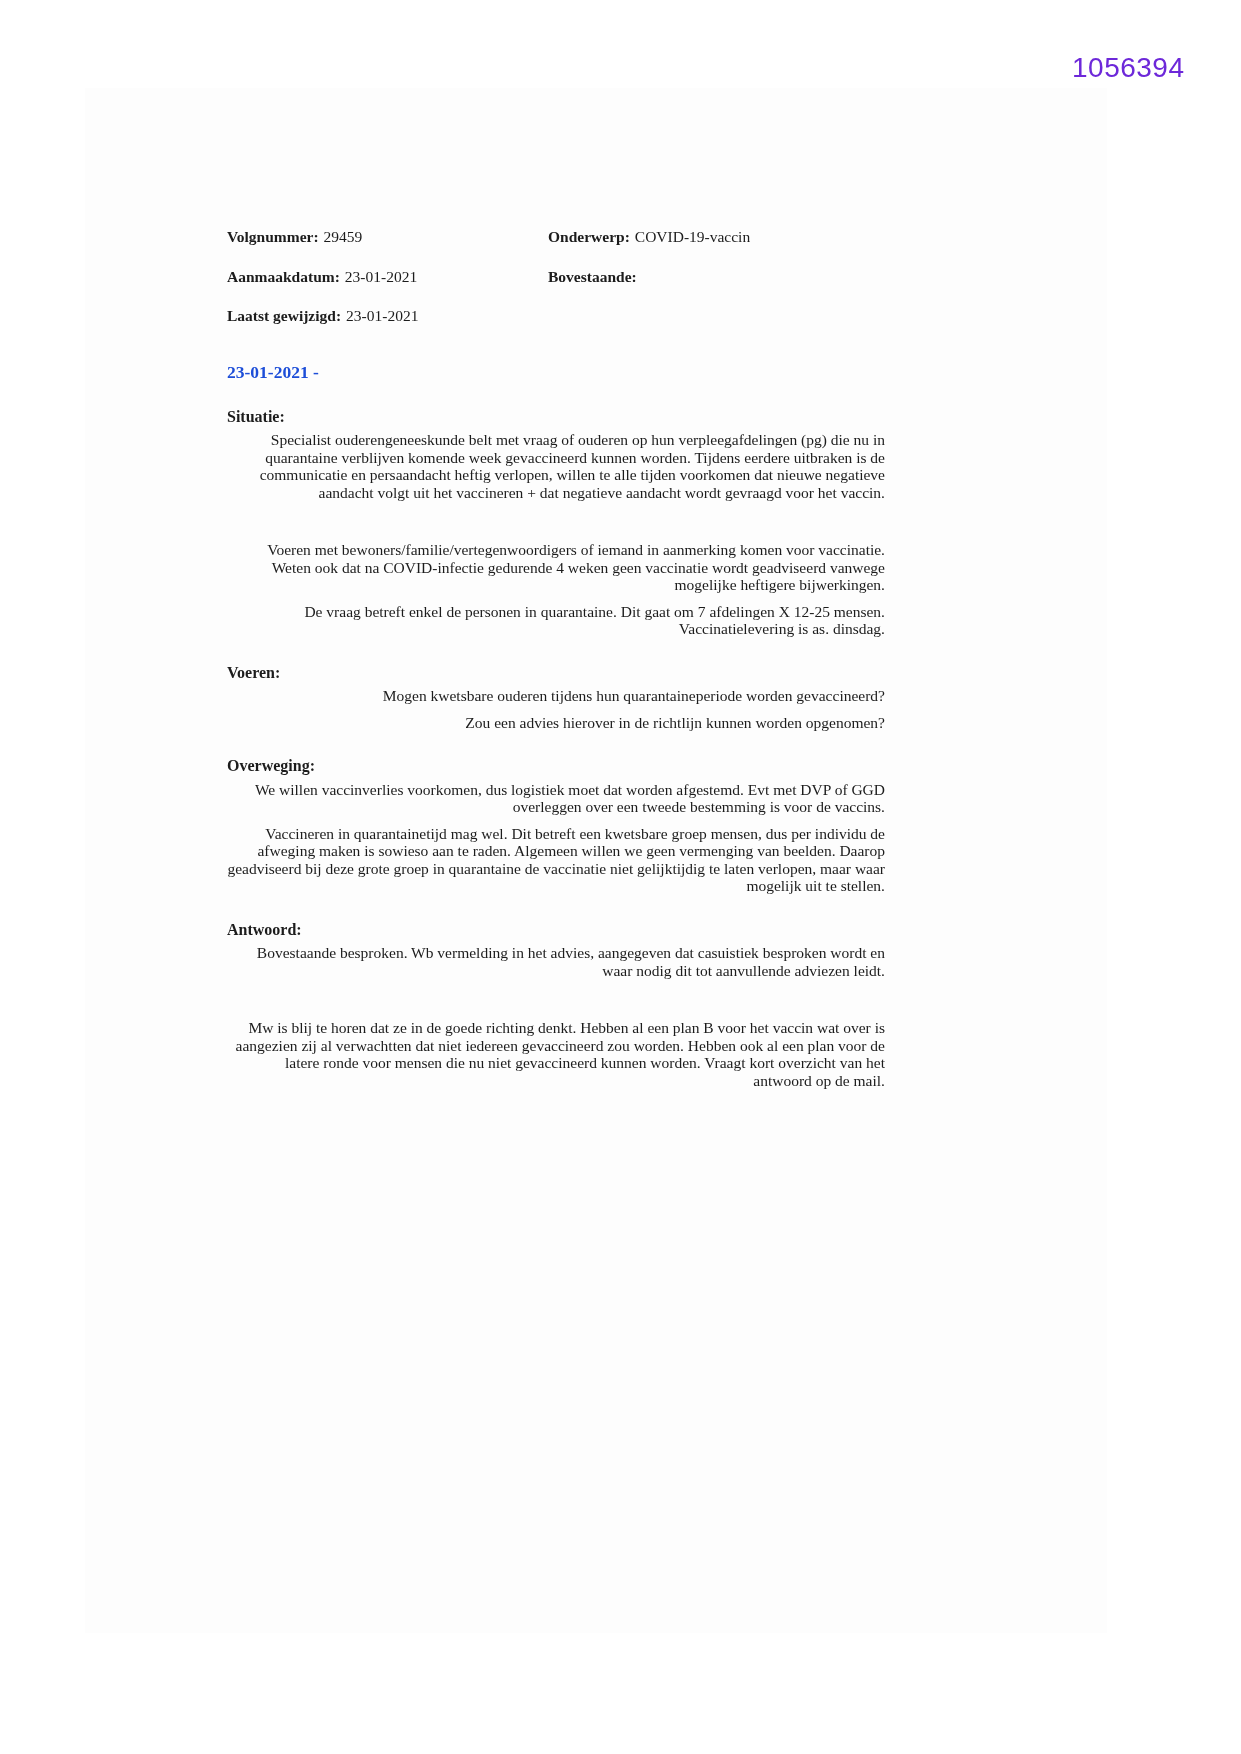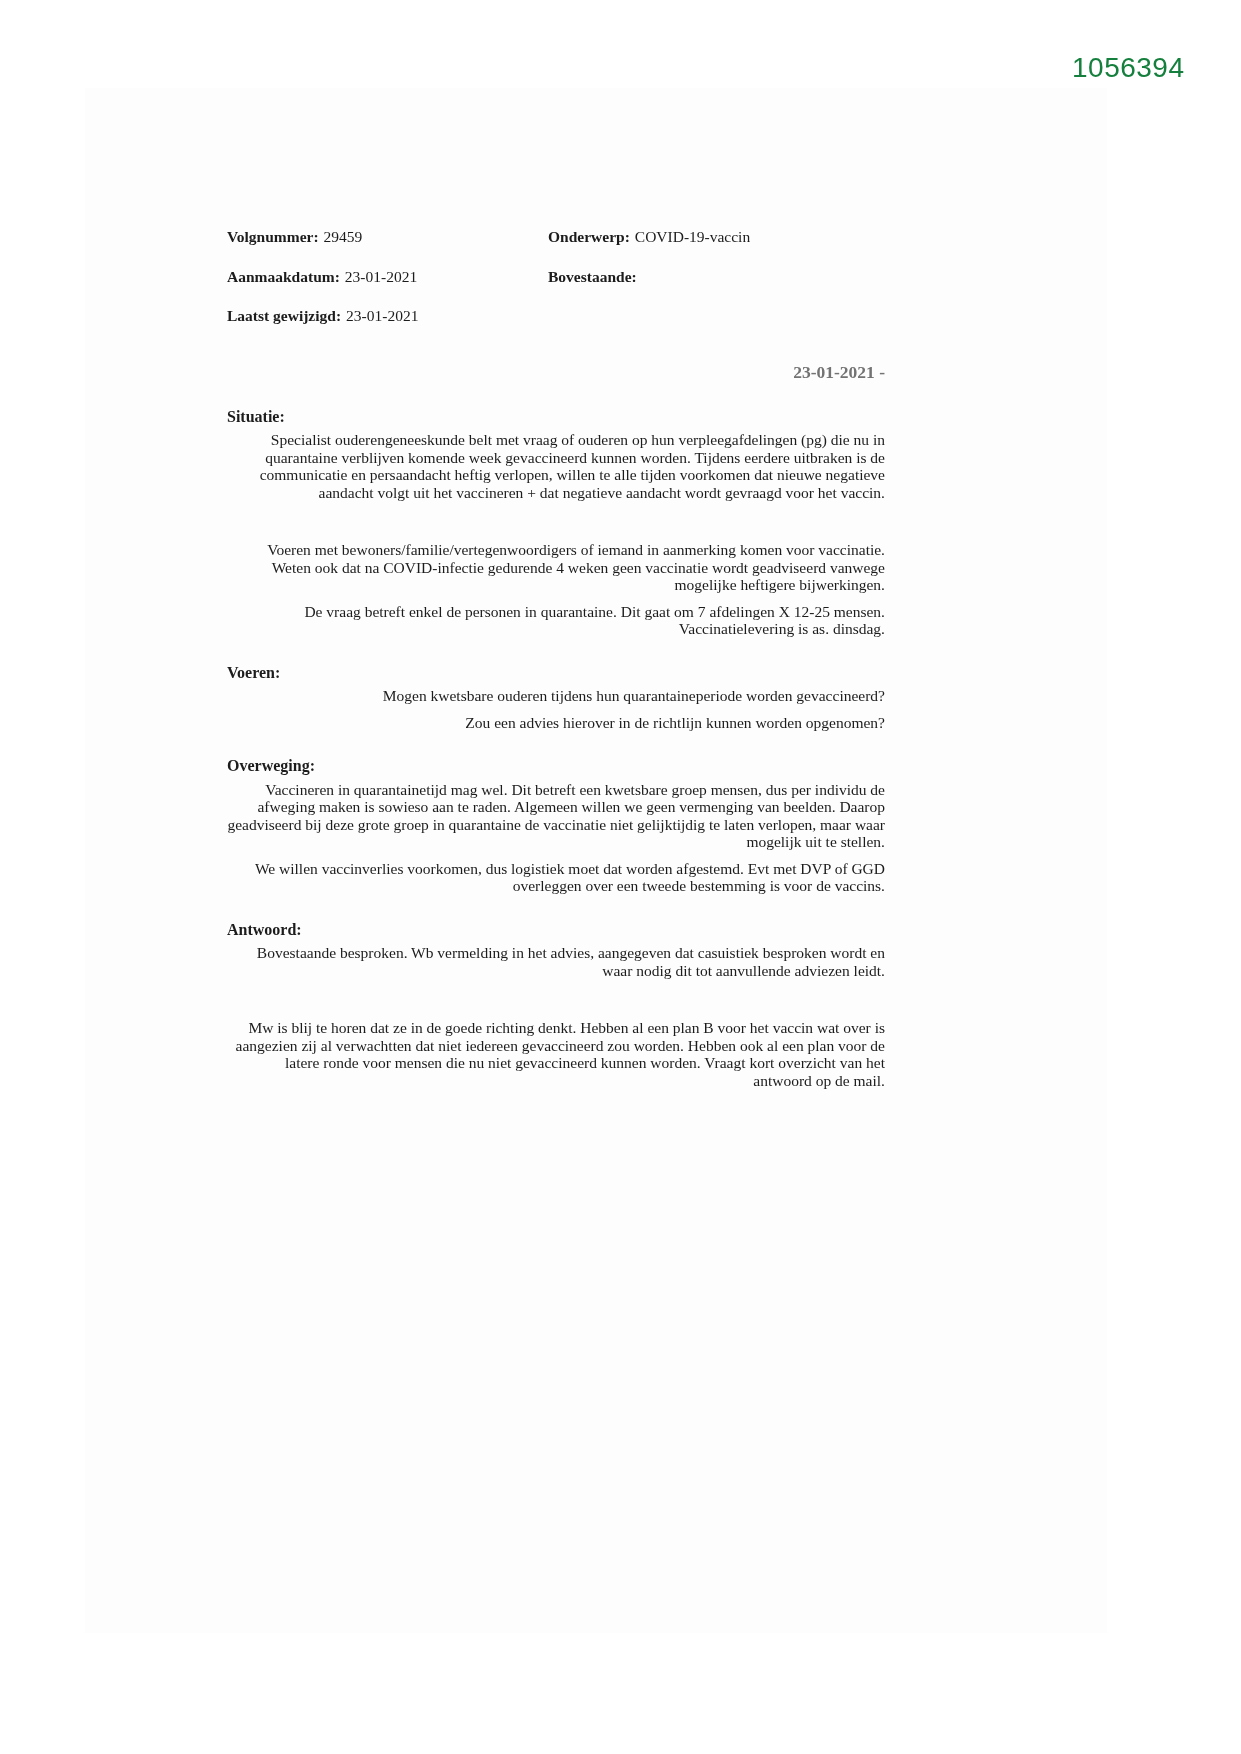--- a/index.html
+++ b/index.html
@@ -25,21 +25,21 @@
     height: 1545px;
     background: #fdfdfd;
   }
   .doc-id {
     position: absolute;
     left: 1072px;
     top: 52px;
     font-family: "Liberation Sans", "DejaVu Sans", sans-serif;
     font-size: 28px;
     letter-spacing: 0.5px;
-    color: #15803d;
+    color: #6d28d9;
   }
   .content {
     position: absolute;
     left: 227px;
     top: 228px;
     width: 658px;
     font-size: 15.5px;
     line-height: 17.5px;
   }
   .meta-row {
@@ -98,35 +98,35 @@
       </div>
 
       <div class="meta-row">
         <div class="meta-cell-left">
           <span class="meta-label">Laatst gewijzigd:</span><span class="meta-value">23-01-2021</span>
         </div>
         <div class="meta-cell-right"></div>
       </div>
     </div>
 
-    <div class="date-heading" id="date-heading" style="color: #737373; text-align: right;">23-01-2021 -</div>
+    <div class="date-heading" id="date-heading" style="color: #1d4ed8;">23-01-2021 -</div>
 
     <div class="section-heading">Situatie:</div>
     <p class="para">Specialist ouderengeneeskunde belt met vraag of ouderen op hun verpleegafdelingen (pg) die nu in quarantaine verblijven komende week gevaccineerd kunnen worden. Tijdens eerdere uitbraken is de communicatie en persaandacht heftig verlopen, willen te alle tijden voorkomen dat nieuwe negatieve aandacht volgt uit het vaccineren + dat negatieve aandacht wordt gevraagd voor het vaccin.</p>
     <div class="big-gap"></div>
     <p class="para">Voeren met bewoners/familie/vertegenwoordigers of iemand in aanmerking komen voor vaccinatie. Weten ook dat na COVID-infectie gedurende 4 weken geen vaccinatie wordt geadviseerd vanwege mogelijke heftigere bijwerkingen.</p>
     <p class="para">De vraag betreft enkel de personen in quarantaine. Dit gaat om 7 afdelingen X 12-25 mensen. Vaccinatielevering is as. dinsdag.</p>
 
     <div class="section-heading">Voeren:</div>
     <p class="para">Mogen kwetsbare ouderen tijdens hun quarantaineperiode worden gevaccineerd?</p>
     <p class="para">Zou een advies hierover in de richtlijn kunnen worden opgenomen?</p>
 
     <div class="section-heading">Overweging:</div>
+    <p class="para">We willen vaccinverlies voorkomen, dus logistiek moet dat worden afgestemd. Evt met DVP of GGD overleggen over een tweede bestemming is voor de vaccins.</p>
     <p class="para">Vaccineren in quarantainetijd mag wel. Dit betreft een kwetsbare groep mensen, dus per individu de afweging maken is sowieso aan te raden. Algemeen willen we geen vermenging van beelden. Daarop geadviseerd bij deze grote groep in quarantaine de vaccinatie niet gelijktijdig te laten verlopen, maar waar mogelijk uit te stellen.</p>
-    <p class="para">We willen vaccinverlies voorkomen, dus logistiek moet dat worden afgestemd. Evt met DVP of GGD overleggen over een tweede bestemming is voor de vaccins.</p>
 
     <div class="section-heading">Antwoord:</div>
     <p class="para">Bovestaande besproken. Wb vermelding in het advies, aangegeven dat casuistiek besproken wordt en waar nodig dit tot aanvullende adviezen leidt.</p>
     <div class="big-gap"></div>
     <p class="para">Mw is blij te horen dat ze in de goede richting denkt. Hebben al een plan B voor het vaccin wat over is aangezien zij al verwachtten dat niet iedereen gevaccineerd zou worden. Hebben ook al een plan voor de latere ronde voor mensen die nu niet gevaccineerd kunnen worden. Vraagt kort overzicht van het antwoord op de mail.</p>
 
   </div>
 </div>
 
 </body></html>

